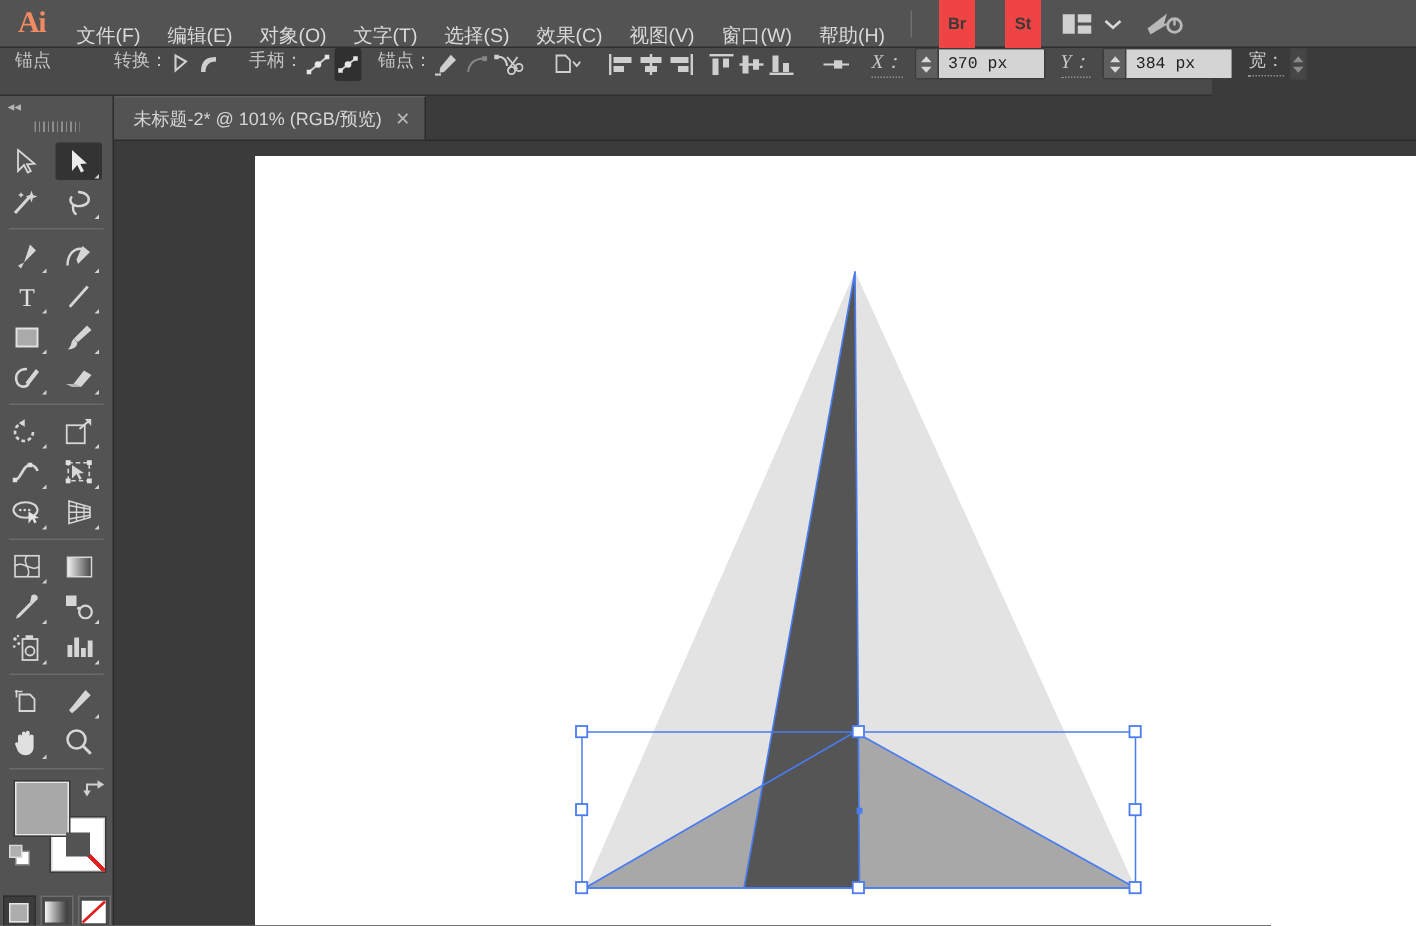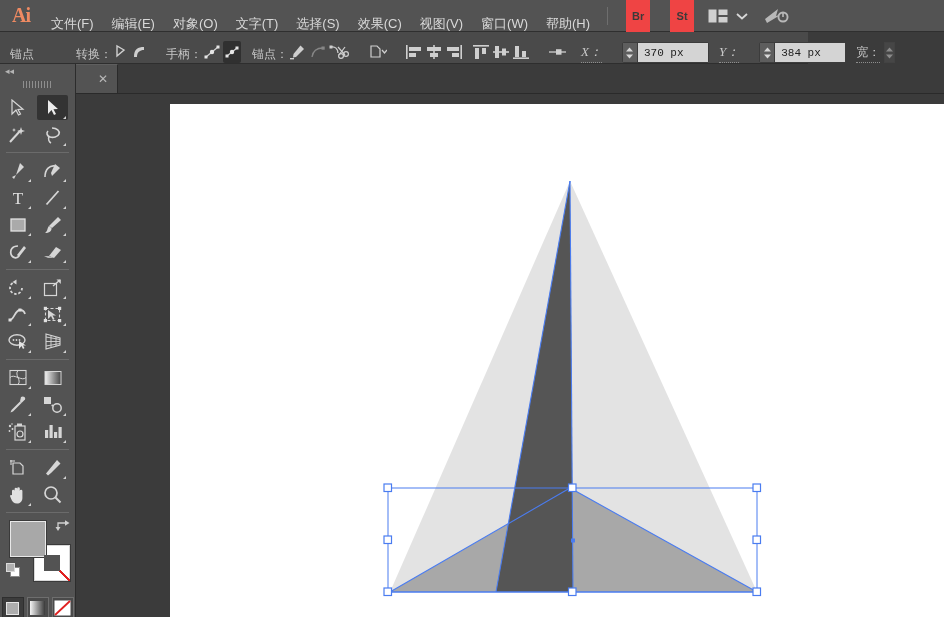--- a/index.html
+++ b/index.html
@@ -29,38 +29,38 @@
   .mb-badge{
     width:24px; height:36px; background:#ef4444; color:#3a3a3a;
     font-size:11px; font-weight:bold; display:flex; align-items:center; justify-content:center;
     border-radius:1px; margin:0 10px;
   }
   .mb-icon{ margin:0 4px; display:flex; align-items:center; }
 
   
   #controlbar{
     position:absolute; left:0; top:32px; width:808px; height:32px;
-    background:#4a4a4a; display:flex; align-items:flex-end;
+    background:#4a4a4a; display:flex; align-items:flex-start;
     border-bottom:1px solid #2e2e2e;
   }
   .grip{
     width:9px; height:20px; margin:0 6px 0 4px;
     background:repeating-linear-gradient(to bottom,#909090 0 1px,transparent 1px 3px);
   }
   .cb-label{ font-size:12px; color:#c6c6c6; white-space:nowrap; }
   .cb-sep{ width:1px; height:20px; background:#5f5f5f; margin:0 8px; }
   .cb-btn{
     width:24px; height:22px; display:flex; align-items:center; justify-content:center;
     margin:0 1px; border-radius:2px;
   }
   .cb-btn.active{ background:#303030; }
   .cb-btn.dim svg{ opacity:.45; }
   .numfield{
     display:flex; align-items:center; height:21px; background:#6b6b6b;
-    border:1px solid #3c3c3c; border-radius:2px; margin-left:16px;
+    border:1px solid #3c3c3c; border-radius:2px; margin-left:4px;
   }
   .stepper{
     width:15px; display:flex; flex-direction:column; align-items:center; justify-content:center;
     background:#5e5e5e; height:100%; border-right:1px solid #3c3c3c;
   }
   .numinput{
     width:70px; height:100%; background:#d4d4d4; color:#222; border:none; outline:none;
     font-family:"Liberation Mono","DejaVu Sans Mono",monospace; font-size:11px;
     padding-left:6px;
   }
@@ -333,20 +333,21 @@
   <div class="stepper" style="height:21px;border:1px solid #4a4a4a;background:#4f4f4f;opacity:.55">
     <svg width="9" height="14" viewBox="0 0 9 14">
       <path d="M4.5 1.5 L8 5.5 L1 5.5 Z" fill="#cccccc"></path>
       <path d="M4.5 12.5 L8 8.5 L1 8.5 Z" fill="#cccccc"></path>
     </svg>
   </div>
 </div>
 
 <div id="tabbar">
   <div id="doc-tab">
+    <span>未标题-2* @ 101% (RGB/预览)</span>
     <span id="tab-close">✕</span>
   </div>
 </div>
 
 <div id="toolpanel">
   <div id="tp-collapse">◂◂</div>
   <div id="tp-grip"></div>
 
   <div class="tool-grid">
     <div class="tool">

